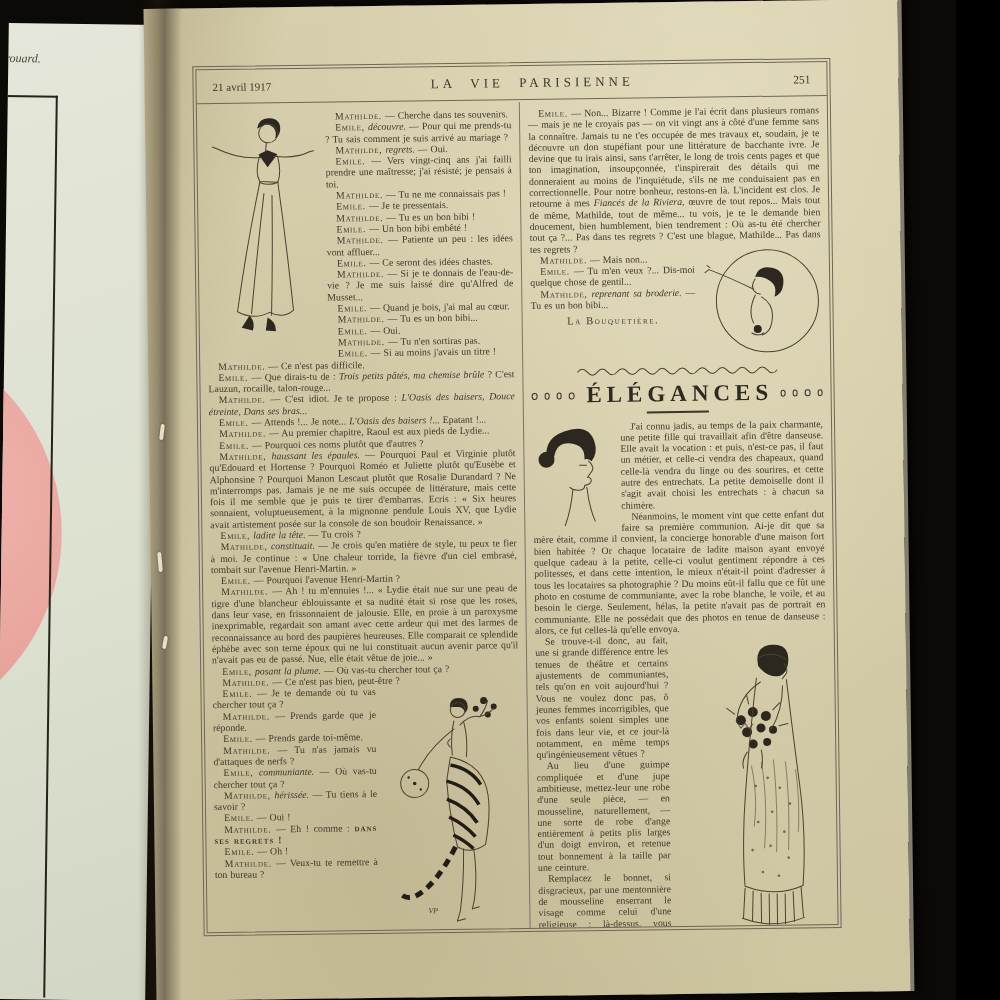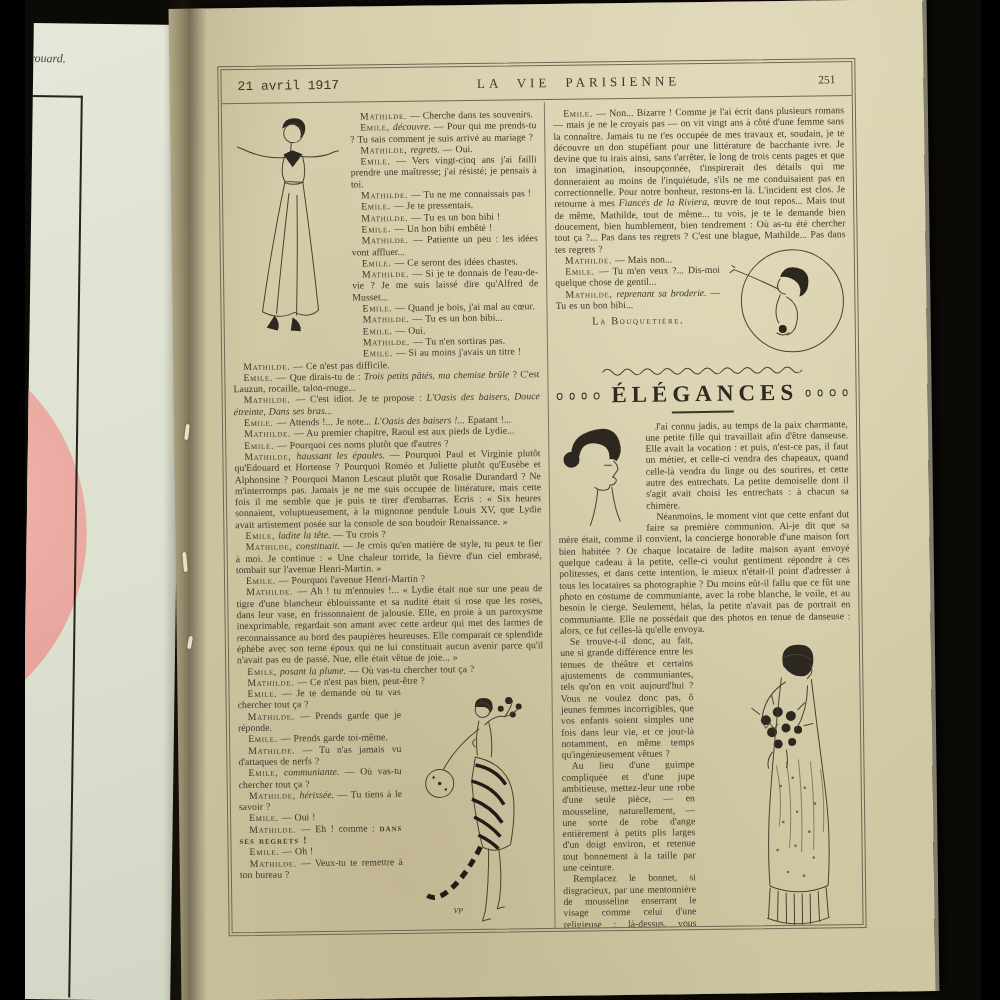--- a/index.html
+++ b/index.html
@@ -1,17 +1,17 @@
 <!DOCTYPE html>
 <html><head>
 <meta charset="utf-8">
 <style>
   html,body{margin:0;padding:0;background:#000;}
   .stage{position:relative;width:956px;height:1000px;background:#0c0a07;overflow:hidden;
-         font-family:"Liberation Serif","DejaVu Serif",serif;margin-left:25px;}
+         font-family:"Liberation Serif","DejaVu Serif",serif;}
   
   .left-page{position:absolute;left:2px;top:24px;width:150px;height:976px;
              background:linear-gradient(160deg,#e4e7d9 0%,#dde1d0 55%,#d2d6c4 100%);
              transform:rotate(0.8deg);overflow:hidden;}
   .lp-caption{position:absolute;left:-3px;top:28px;font-style:italic;font-size:12px;color:#4b463b;}
   .lp-pink{position:absolute;left:-352px;top:306px;width:412px;height:412px;border-radius:50%;
            background:radial-gradient(circle at 70% 40%,#efb5ac,#e59d96 70%,#da908a);}
   .lp-frame{position:absolute;left:-10px;top:72px;width:58px;height:900px;
             border-top:2px solid #26231c;border-right:2px solid #26231c;}
   
@@ -25,21 +25,21 @@
                linear-gradient(100deg,rgba(110,85,45,.20),rgba(0,0,0,0) 16%),
                radial-gradient(ellipse at 75% 12%,rgba(255,249,224,.30),transparent 50%),
                radial-gradient(ellipse at 30% 85%,rgba(115,92,52,.14),transparent 55%),
                radial-gradient(ellipse at 60% 55%,rgba(255,250,230,.10),transparent 60%),
                linear-gradient(#d6ceac,#cec5a1);
              box-shadow:4px 0 0 rgba(235,228,202,0.55),8px 0 10px rgba(0,0,0,0.8);}
   .frame{position:absolute;left:48px;top:58px;width:636px;height:868px;border:1px solid #6e6755;}
   .frame-inner{position:absolute;inset:2px;border:1px solid #6e6755;}
   .page-header{height:33px;display:flex;align-items:center;justify-content:space-between;
                padding:0 16px;border-bottom:1.5px solid #6e6755;color:#3b362c;}
-  .hdr-date{font-size:13px;font-family:Liberation Mono, monospace;}
+  .hdr-date{font-size:11px;}
   .hdr-title{font-size:13px;letter-spacing:4px;word-spacing:8px;}
   .hdr-num{font-size:11.5px;}
   .cols{position:absolute;top:36px;left:0;right:0;bottom:0;display:flex;overflow:hidden;}
   .col{padding:6px 8px 0 8px;overflow:hidden;}
   .col-left{width:48.6%;border-right:1px solid #7b7363;}
   .col-right{flex:1;}
   .para{margin:0;text-indent:10px;text-align:justify;font-size:9.8px;line-height:11.3px;
         color:#3e382d;word-spacing:0.5px;}
   .sp{font-variant:small-caps;letter-spacing:0.7px;}
   .dir{font-style:italic;}

